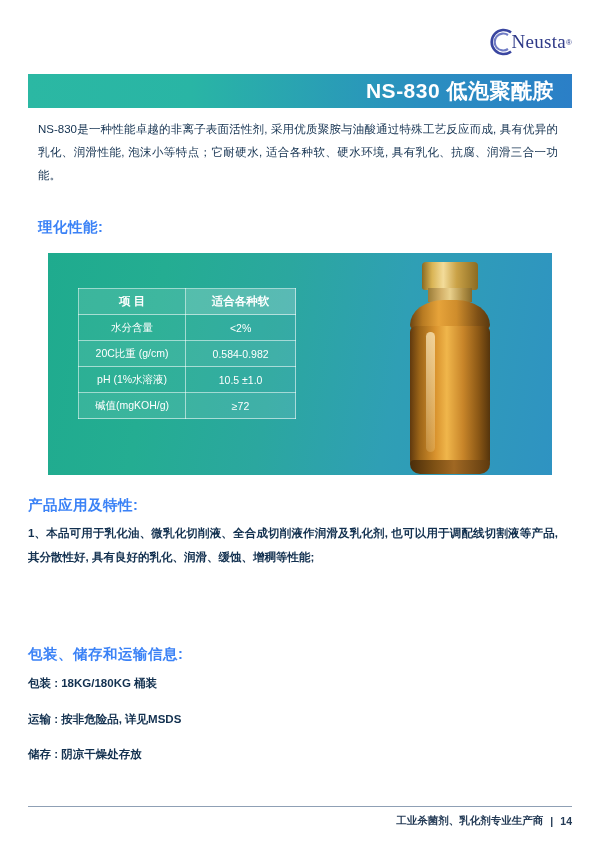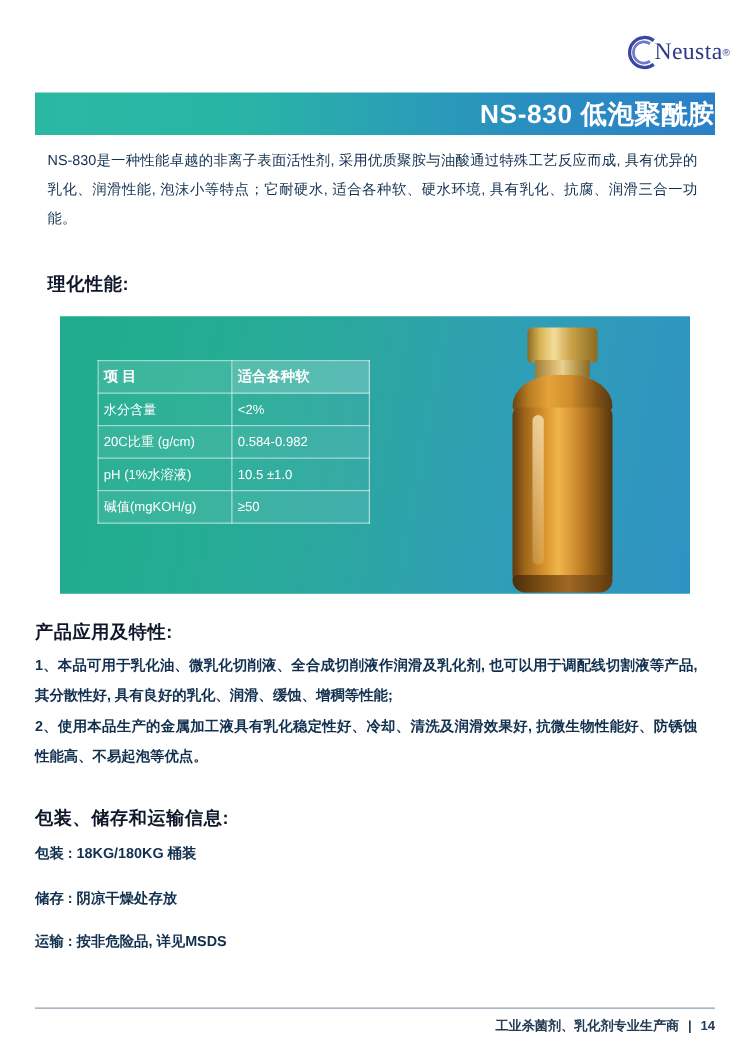--- a/index.html
+++ b/index.html
@@ -18,21 +18,21 @@
   .page {
     position: absolute;
     left: 0; top: 0;
     width: 600px;
     height: 842px;
   }
 
   
   .logo-wrap {
     position: absolute;
-    right: 16px;
+    right: 28px;
     top: 22px;
     display: flex;
     align-items: center;
     height: 40px;
   }
   .logo-c {
     position: relative;
     width: 34px;
     height: 34px;
     margin-right: -6px;
@@ -56,20 +56,21 @@
     position: absolute;
     left: 28px;
     top: 74px;
     width: 544px;
     height: 34px;
     background: linear-gradient(90deg, #2bb8a3 0%, #29b5a5 30%, #2a8fc0 72%, #2b7fc7 100%);
     display: flex;
     align-items: center;
     justify-content: flex-end;
     box-sizing: border-box;
+    padding-right: 18px;
   }
   .title-bar .title-text {
     color: #ffffff;
     font-size: 21px;
     font-weight: bold;
     letter-spacing: 0.5px;
   }
 
   
   .intro {
@@ -81,21 +82,21 @@
     line-height: 2.0;
     color: #12304f;
     text-align: justify;
   }
 
   
   .section-heading {
     position: absolute;
     font-size: 14.5px;
     font-weight: bold;
-    color: #0f172a;
+    color: #3b82f6;
     letter-spacing: 0.5px;
   }
   #h-physical { left: 38px; top: 218px; }
   #h-apps     { left: 28px; top: 496px; }
   #h-package  { left: 28px; top: 645px; }
 
   
   .panel {
     position: absolute;
     left: 48px;
@@ -109,21 +110,21 @@
     left: 78px;
     top: 288px;
     width: 218px;
     border-collapse: collapse;
     font-size: 10.5px;
     color: #ffffff;
   }
   .spec-table th, .spec-table td {
     border: 1px solid rgba(255,255,255,0.55);
     height: 25px;
-    text-align: left;
+    text-align: center;
     font-weight: normal;
     padding: 0 4px;
   }
   .spec-table tr.head th {
     font-weight: bold;
     font-size: 11.5px;
     background: rgba(255,255,255,0.12);
   }
   .spec-table tr.head th.col2 {
     background: rgba(255,255,255,0.22);
@@ -279,45 +280,44 @@
       <tr>
         <td class="col1">20C比重 (g/cm)</td>
         <td class="col2">0.584-0.982</td>
       </tr>
       <tr>
         <td class="col1">pH (1%水溶液)</td>
         <td class="col2">10.5 ±1.0</td>
       </tr>
       <tr>
         <td class="col1">碱值(mgKOH/g)</td>
-        <td class="col2">≥50</td>
+        <td class="col2">≥72</td>
       </tr>
     </tbody>
   </table>
 
   <div class="bottle">
     <div class="cap"></div>
     <div class="neck"></div>
     <div class="shoulder"></div>
     <div class="body"></div>
     <div class="gloss"></div>
     <div class="base"></div>
   </div>
 
   <div class="section-heading" id="h-apps">产品应用及特性:</div>
   <div class="body-text" id="apps-text">
     <p>1、本品可用于乳化油、微乳化切削液、全合成切削液作润滑及乳化剂, 也可以用于调配线切割液等产品, 其分散性好, 具有良好的乳化、润滑、缓蚀、增稠等性能;</p>
-    <p>2、使用本品生产的金属加工液具有乳化稳定性好、冷却、清洗及润滑效果好, 抗微生物性能好、防锈蚀性能高、不易起泡等优点。</p>
   </div>
 
   <div class="section-heading" id="h-package">包装、储存和运输信息:</div>
   <div class="body-text" id="package-text">
     <p>包装 : 18KG/180KG 桶装</p>
+    <p>运输 : 按非危险品, 详见MSDS</p>
     <p>储存 : 阴凉干燥处存放</p>
-    <p>运输 : 按非危险品, 详见MSDS</p>
   </div>
 
   <div class="footer-rule"></div>
   <div class="footer">
     <span>工业杀菌剂、乳化剂专业生产商</span>
     <span class="sep">|</span>
     <span>14</span>
   </div>
 
 </div>

